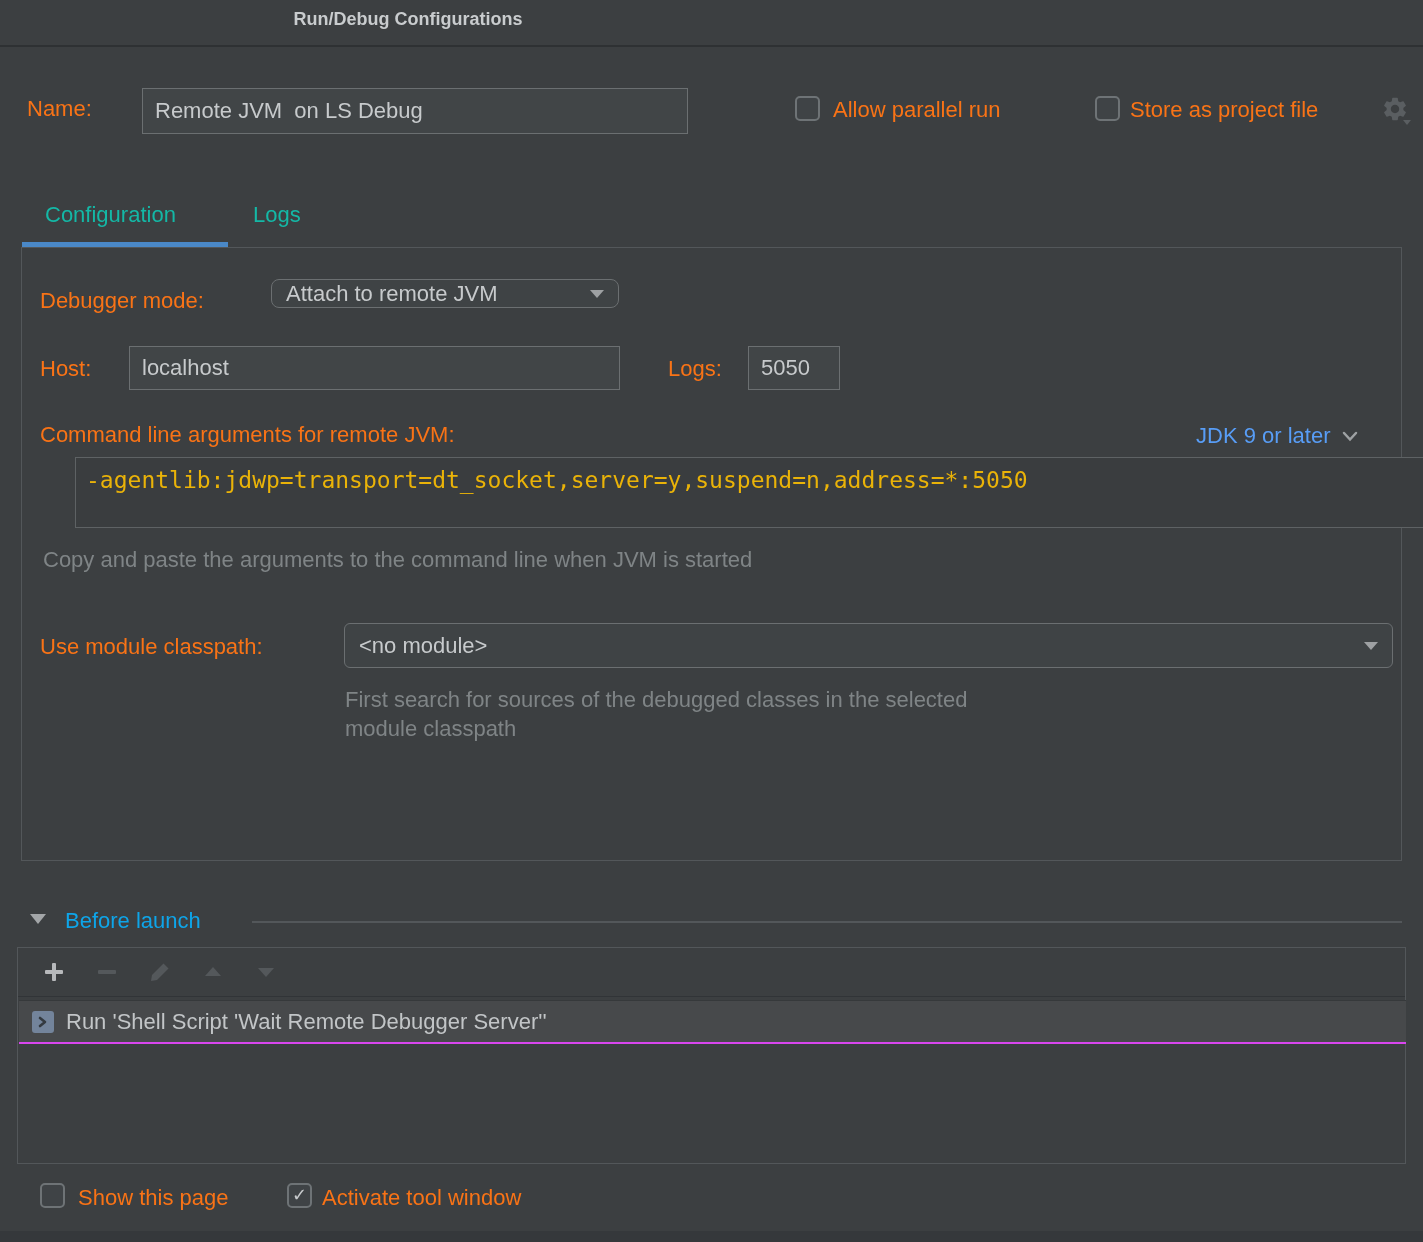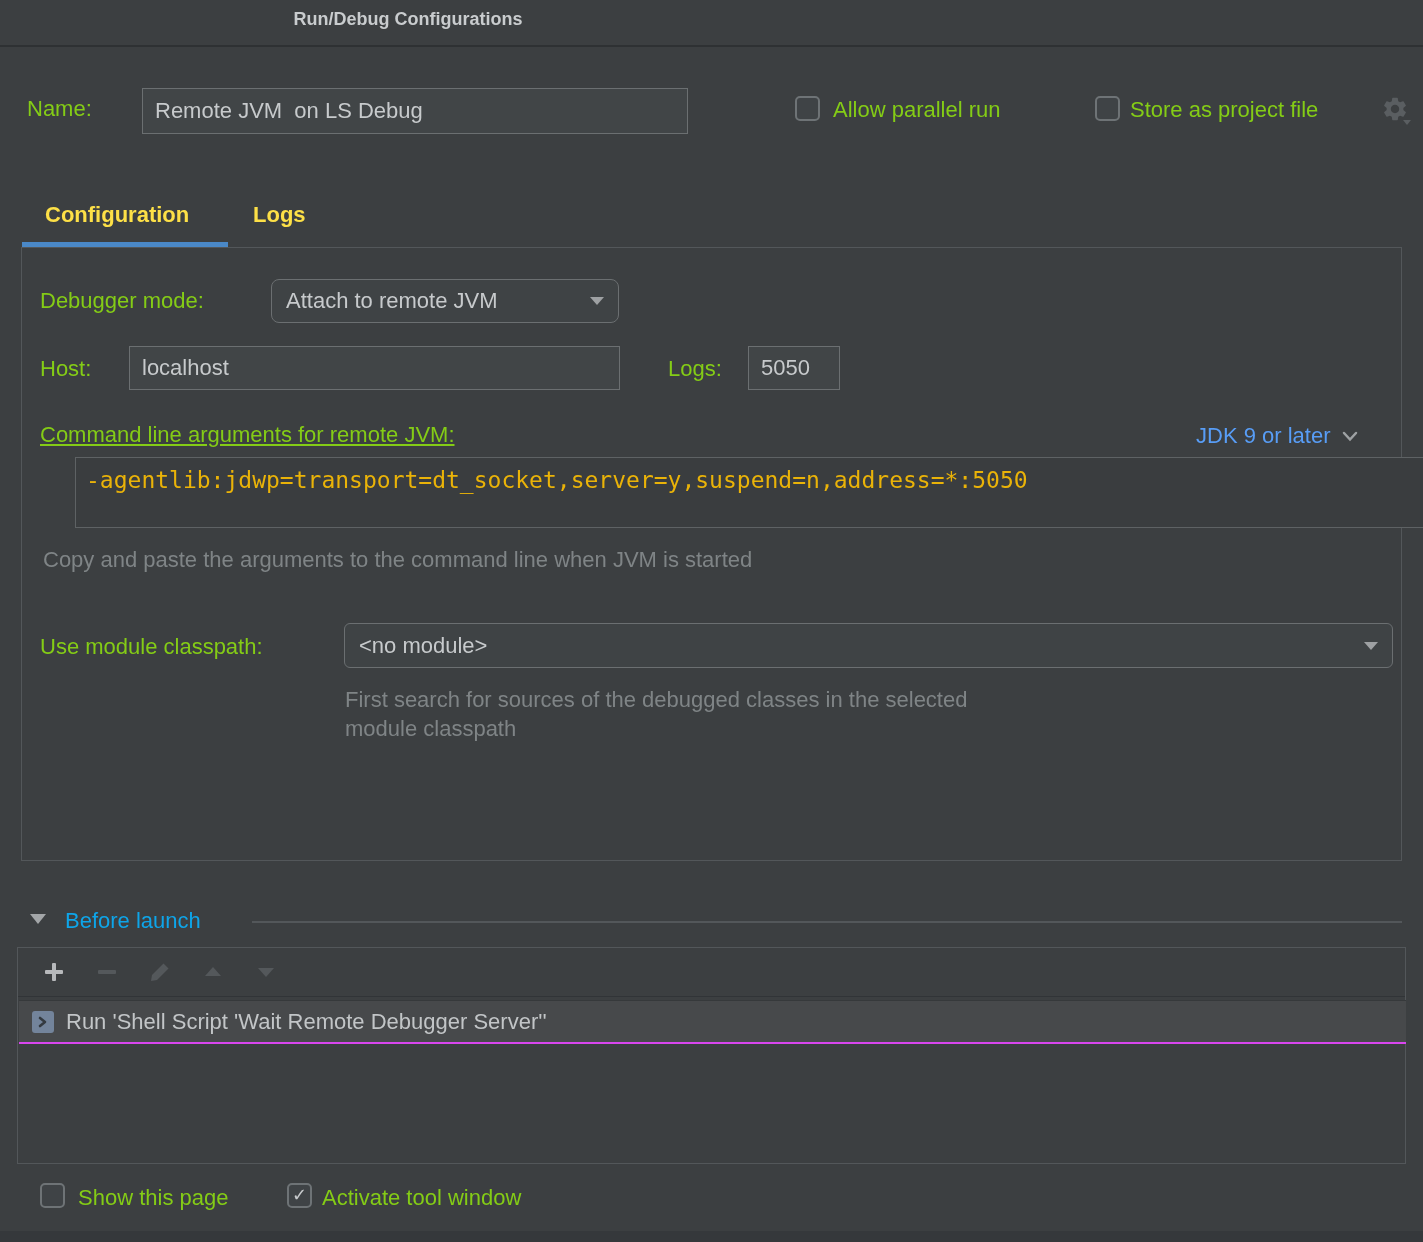--- a/index.html
+++ b/index.html
@@ -4,30 +4,30 @@
 <style>
   html,body{margin:0;padding:0;background:#2b2b2b;}
   .app{position:relative;width:1423px;height:1242px;background:#3c3f41;
        font-family:"Liberation Sans","DejaVu Sans",sans-serif;color:#bfc2c4;overflow:hidden;}
   .abs{position:absolute;}
   
   .titlebar{left:0;top:0;width:1423px;height:45px;background:#3c3f41;}
   .title{left:0;top:9px;width:816px;text-align:center;font-size:18px;font-weight:bold;color:#c9ccce;}
   .title-divider{left:0;top:45px;width:1423px;height:2px;background:#2e3133;}
   
-  .lbl{font-size:22px;color:#84cc16;white-space:pre;}
+  .lbl{font-size:22px;color:#f97316;white-space:pre;}
   
   .tf{box-sizing:border-box;background:#414547;border:1.5px solid #6b6f71;color:#c7cacc;
       font-size:22px;font-family:"Liberation Sans","DejaVu Sans",sans-serif;padding:0 12px;outline:none;}
   
   .cb{box-sizing:border-box;width:25px;height:25px;border:2px solid #6e7376;border-radius:5px;
       background:#3f4346;display:flex;align-items:center;justify-content:center;}
   .cb .mark{font-size:18px;font-weight:bold;color:#c7cacc;line-height:1;transform:translateY(-1px);}
   
-  .tab{font-size:22px;color:#fde047;font-weight:bold;}
+  .tab{font-size:22px;color:#14b8a6;}
   .tab-underline{background:#4a88c7;}
   
   .combo{box-sizing:border-box;border:1.5px solid #6b6f71;border-radius:8px;display:flex;
          align-items:center;padding:0 14px;font-size:22px;color:#c7cacc;background:#3f4345;}
   .combo .combo-text{flex:1;white-space:pre;}
   .tri-down{width:0;height:0;border-left:7px solid transparent;border-right:7px solid transparent;
             border-top:8px solid #9ea1a3;}
   
   .panel{box-sizing:border-box;border:1px solid #53575a;background:transparent;}
   .mono{font-family:"DejaVu Sans Mono","Liberation Mono",monospace;}
@@ -73,32 +73,32 @@
     <div class="gear-caret"></div>
   </div>
 
   <div class="abs tab" style="left:45px;top:202px;">Configuration</div>
   <div class="abs tab" style="left:253px;top:202px;">Logs</div>
   <div class="abs tab-underline" style="left:22px;top:242px;width:206px;height:6px;"></div>
 
   <div class="abs panel" style="left:21px;top:247px;width:1381px;height:614px;"></div>
 
   <div class="abs lbl" style="left:40px;top:288px;">Debugger mode:</div>
-  <div class="abs combo" style="left:271px;top:279px;width:348px;height:44px;">
+  <div class="abs combo" style="left:271px;top:279px;width:348px;height:29px;">
     <span class="combo-text">Attach to remote JVM</span>
     <span class="tri-down"></span>
   </div>
 
   <div class="abs lbl" style="left:40px;top:356px;">Host:</div>
   <input class="abs tf" style="left: 129px; top: 346px; width: 491px; height: 44px;" type="text" value="localhost">
 
   <div class="abs lbl" style="left:668px;top:356px;">Logs:</div>
   <input class="abs tf" style="left: 748px; top: 346px; width: 92px; height: 44px;" type="text" value="5050">
 
-  <div class="abs lbl" style="left:40px;top:422px;text-decoration:underline;">Command line arguments for remote JVM:</div>
+  <div class="abs lbl" style="left:40px;top:422px;">Command line arguments for remote JVM:</div>
   <div class="abs" style="left:1196px;top:423px;display:flex;align-items:center;gap:10px;">
     <span class="link">JDK 9 or later</span>
     <svg width="18" height="13" viewBox="0 0 18 13">
       <polyline points="3,3 9,9.5 15,3" fill="none" stroke="#9ea1a3" stroke-width="2.5" stroke-linecap="round"></polyline>
       </svg>
   </div>
 
   <div class="abs mono" style="left:40px;top:457px;width:1360px;height:71px;box-sizing:border-box;
         background:#3a3d3f;border:1px solid #5e6264;font-size:23px;color:#eab308;padding:9px 10px;margin-left:35px;">-agentlib:jdwp=transport=dt_socket,server=y,suspend=n,address=*:5050</div>
 

